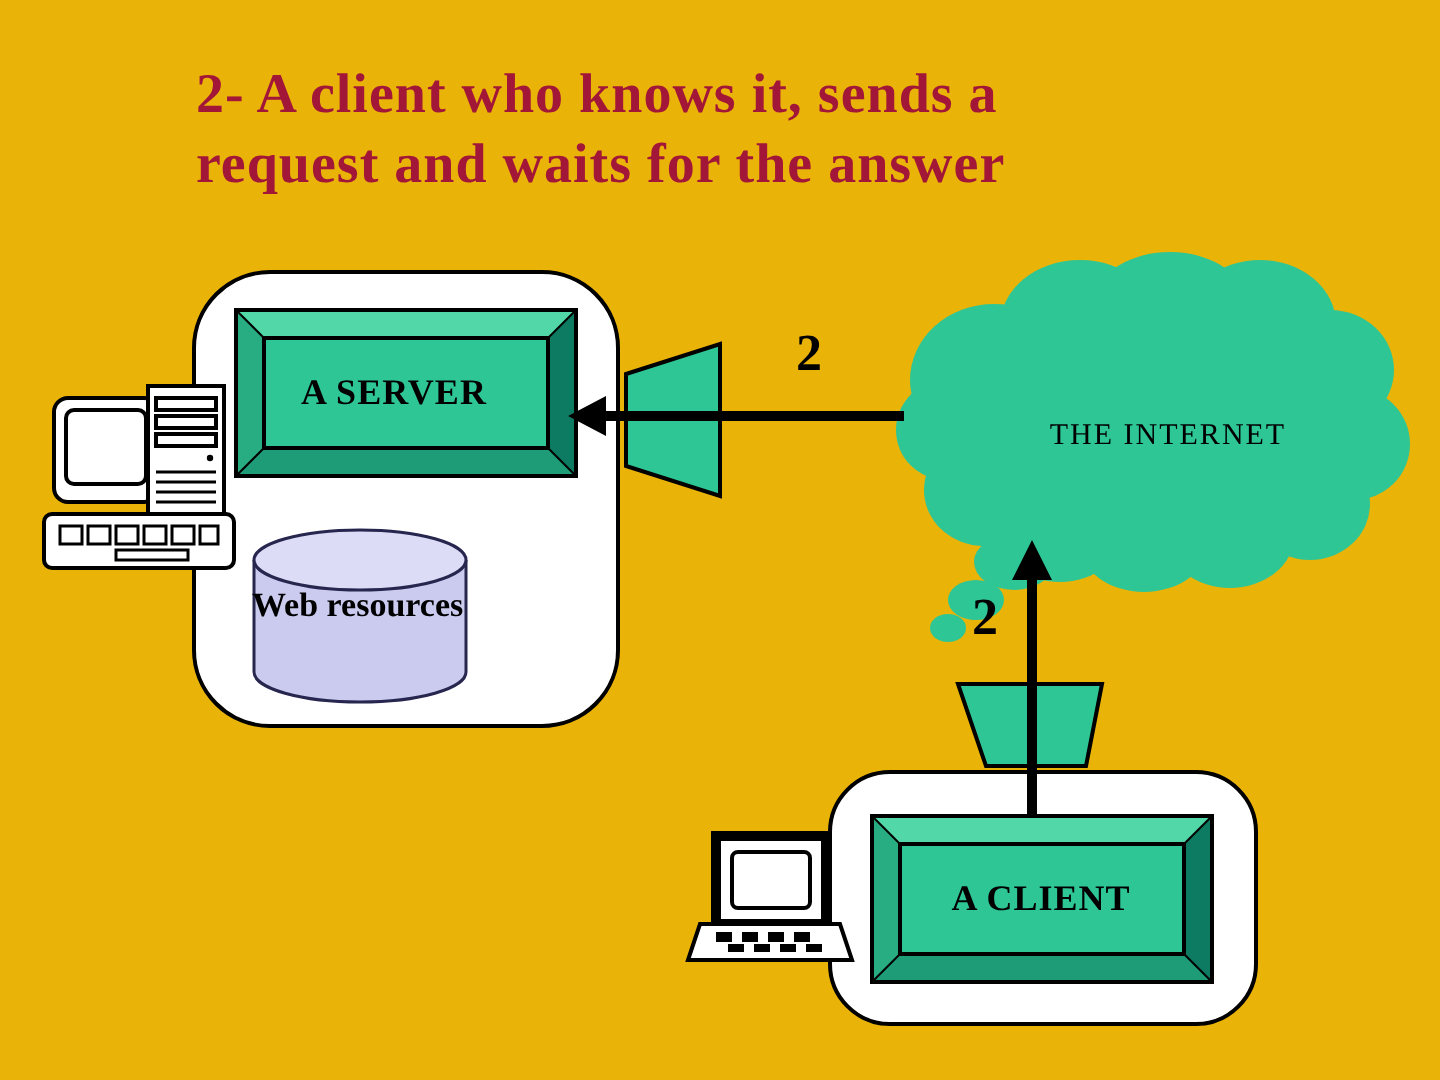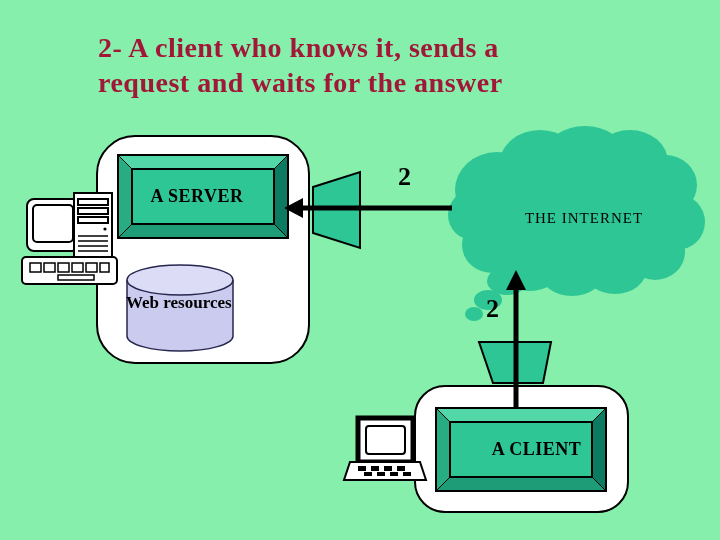--- a/index.html
+++ b/index.html
@@ -1,32 +1,32 @@
 <!DOCTYPE html>
 <html><head>
 <meta charset="utf-8">
 <style>
   html,body{margin:0;padding:0;background:#ffffff;}
   #slide{
-    position:relative;width:720px;height:540px;background:#86efac;
+    position:relative;width:720px;height:540px;background:#eab308;
     font-family:"Liberation Serif","DejaVu Serif",serif;overflow:hidden;
   }
   #shapes{position:absolute;left:0;top:0;width:720px;height:540px;}
   .txt{position:absolute;color:#000;z-index:10;}
   #title{
     left:98px;top:30px;width:545px;
     color:#A21638;font-weight:bold;font-size:28px;line-height:1.25;
     letter-spacing:0.5px;
   }
   .box-label{
     display:flex;align-items:center;justify-content:center;
     font-weight:bold;font-size:18px;letter-spacing:0.5px;
   }
   #server-label{left:112px;top:155px;width:170px;height:83px;}
-  #client-label{left:436px;top:408px;width:201px;height:82px;}
+  #client-label{left:420px;top:408px;width:201px;height:82px;}
   #web-resources-label{
     left:126px;top:292px;width:108px;text-align:left;
     font-weight:bold;font-size:17px;line-height:1.35;
   }
   #internet-label{
     left:488px;top:210px;width:192px;text-align:center;
     font-size:15px;letter-spacing:1px;
   }
   .step-num{font-weight:bold;font-size:26px;}
   #step-top{left:398px;top:162px;}

